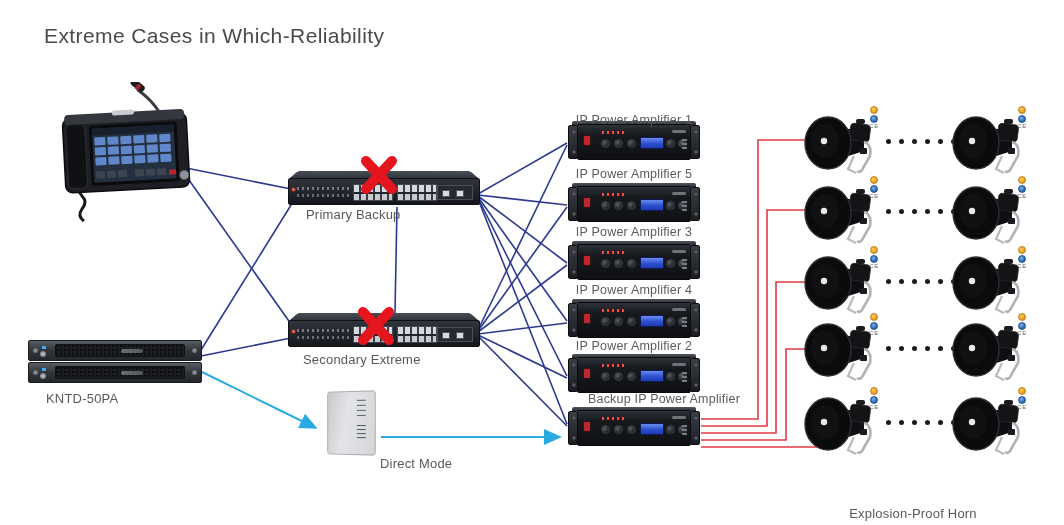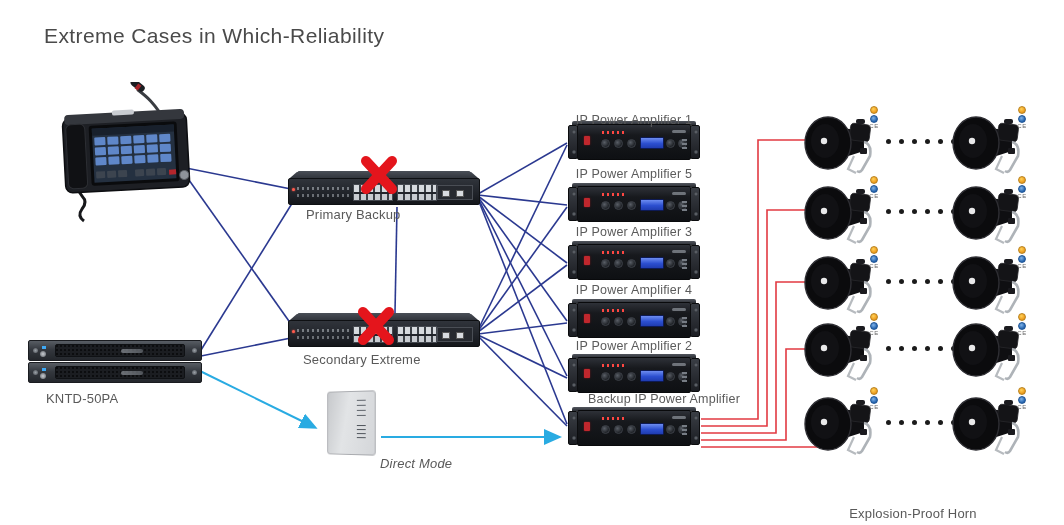--- a/index.html
+++ b/index.html
@@ -323,21 +323,21 @@
   </div>
   <div class="dev-label" style="left:46px; top:390px;">
     <div>KNTD-50PA</div>
   </div>
 
   <div class="device" id="direct-device">
     <div class="dm-body">
         <div class="dm-panel"></div>
       </div>
   </div>
-  <div class="dev-label" style="left:380px; top:455px;font-style:italic;">Direct Mode</div>
+  <div class="dev-label" style="left:380px; top:455px;">Direct Mode</div>
 
   <div class="dev-label amp-label center" style="left:568px; top:112px; width:132px;">IP Power Amplifier 1</div>
   <div class="device amp" style="top:124px;">
     <i class="topedge"></i>
       <div class="chassis"></div>
       <i class="ear l"></i>
       <i class="ear r"></i>
     <b class="pwr"></b>
       <b class="leds"></b>
       <b class="k k1"></b>

